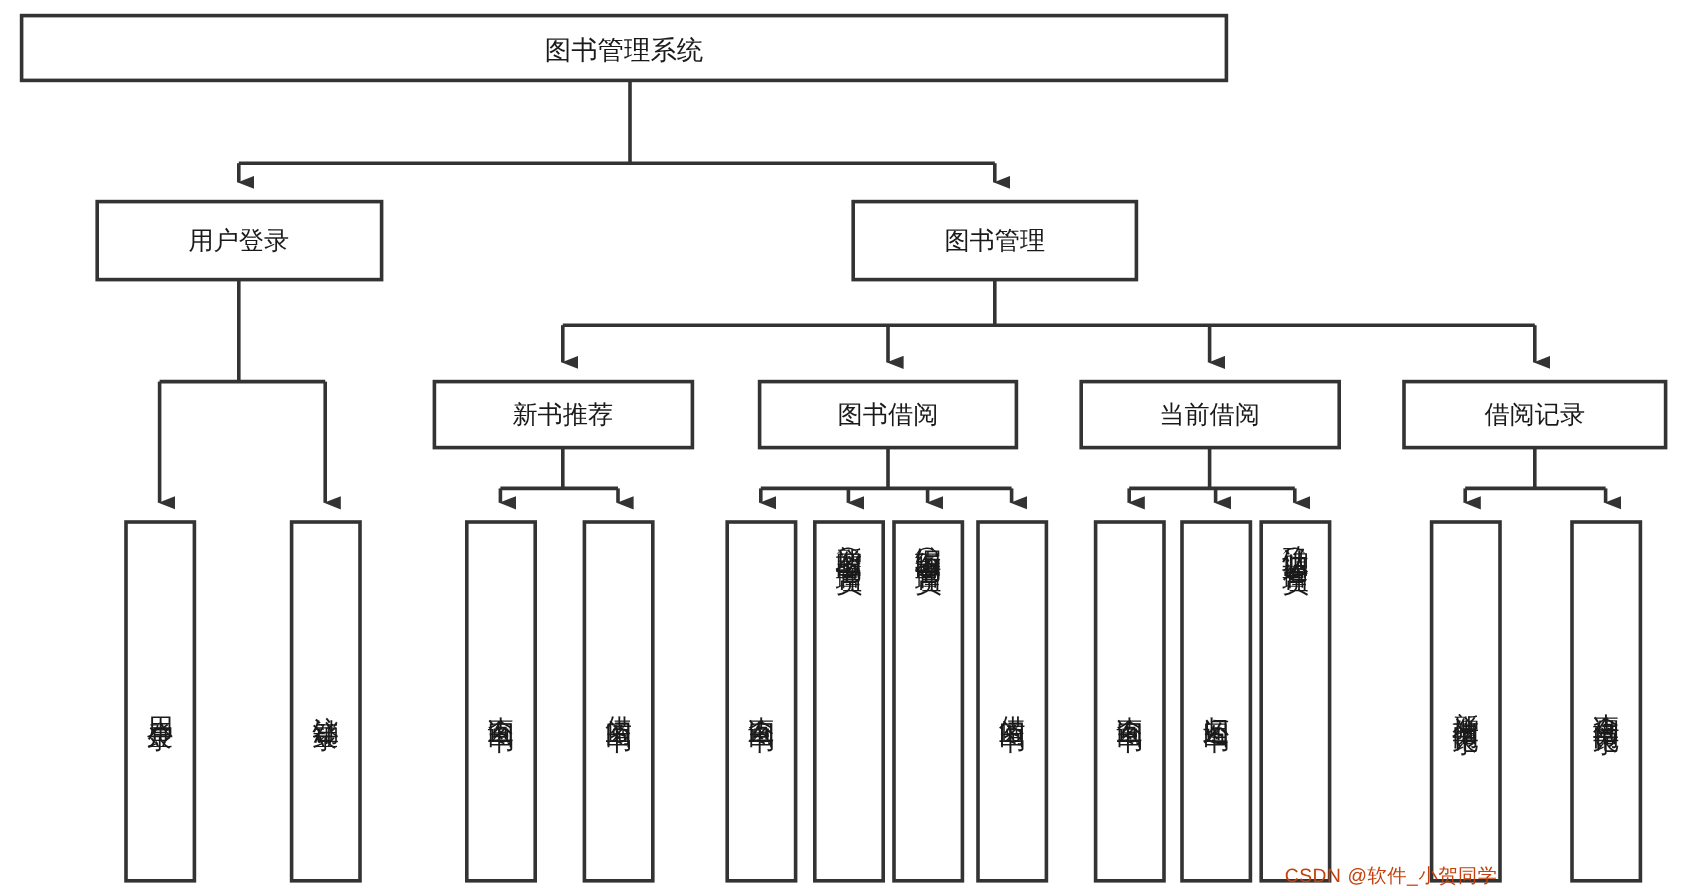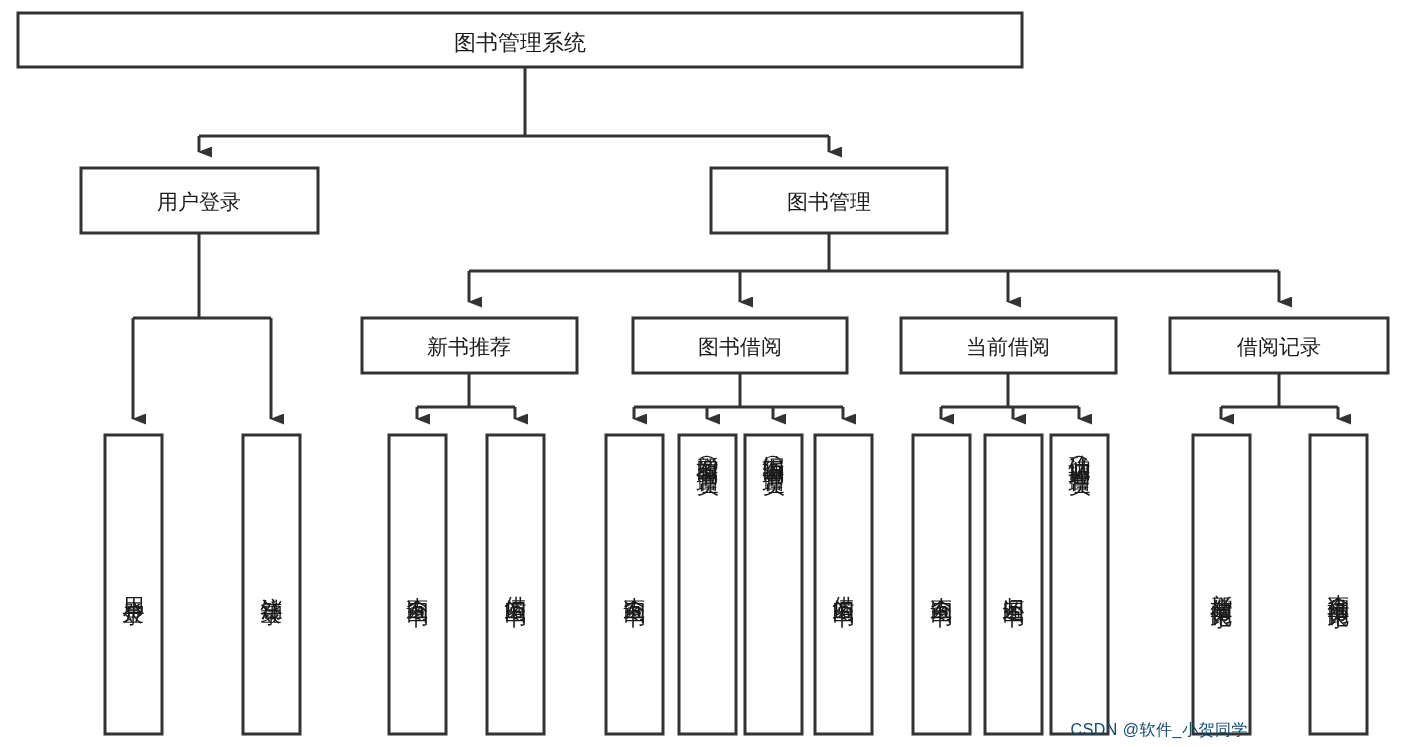--- a/index.html
+++ b/index.html
@@ -76,21 +76,21 @@
     color: #1a1a1a;
     white-space: nowrap;
     text-align: center;
   }
   .watermark {
     position: absolute;
     right: 12px;
     bottom: 6px;
     font-family: "Liberation Sans", "DejaVu Sans", sans-serif;
     font-size: 16px;
-    color: #0c4a6e;
+    color: #c2410c;
     letter-spacing: 0.5px;
     white-space: nowrap;
   }
 </style>
 </head>
 <body>
 
 <div id="diagram-root">
 
   <svg class="diagram-svg" viewBox="0 0 1405 747">

